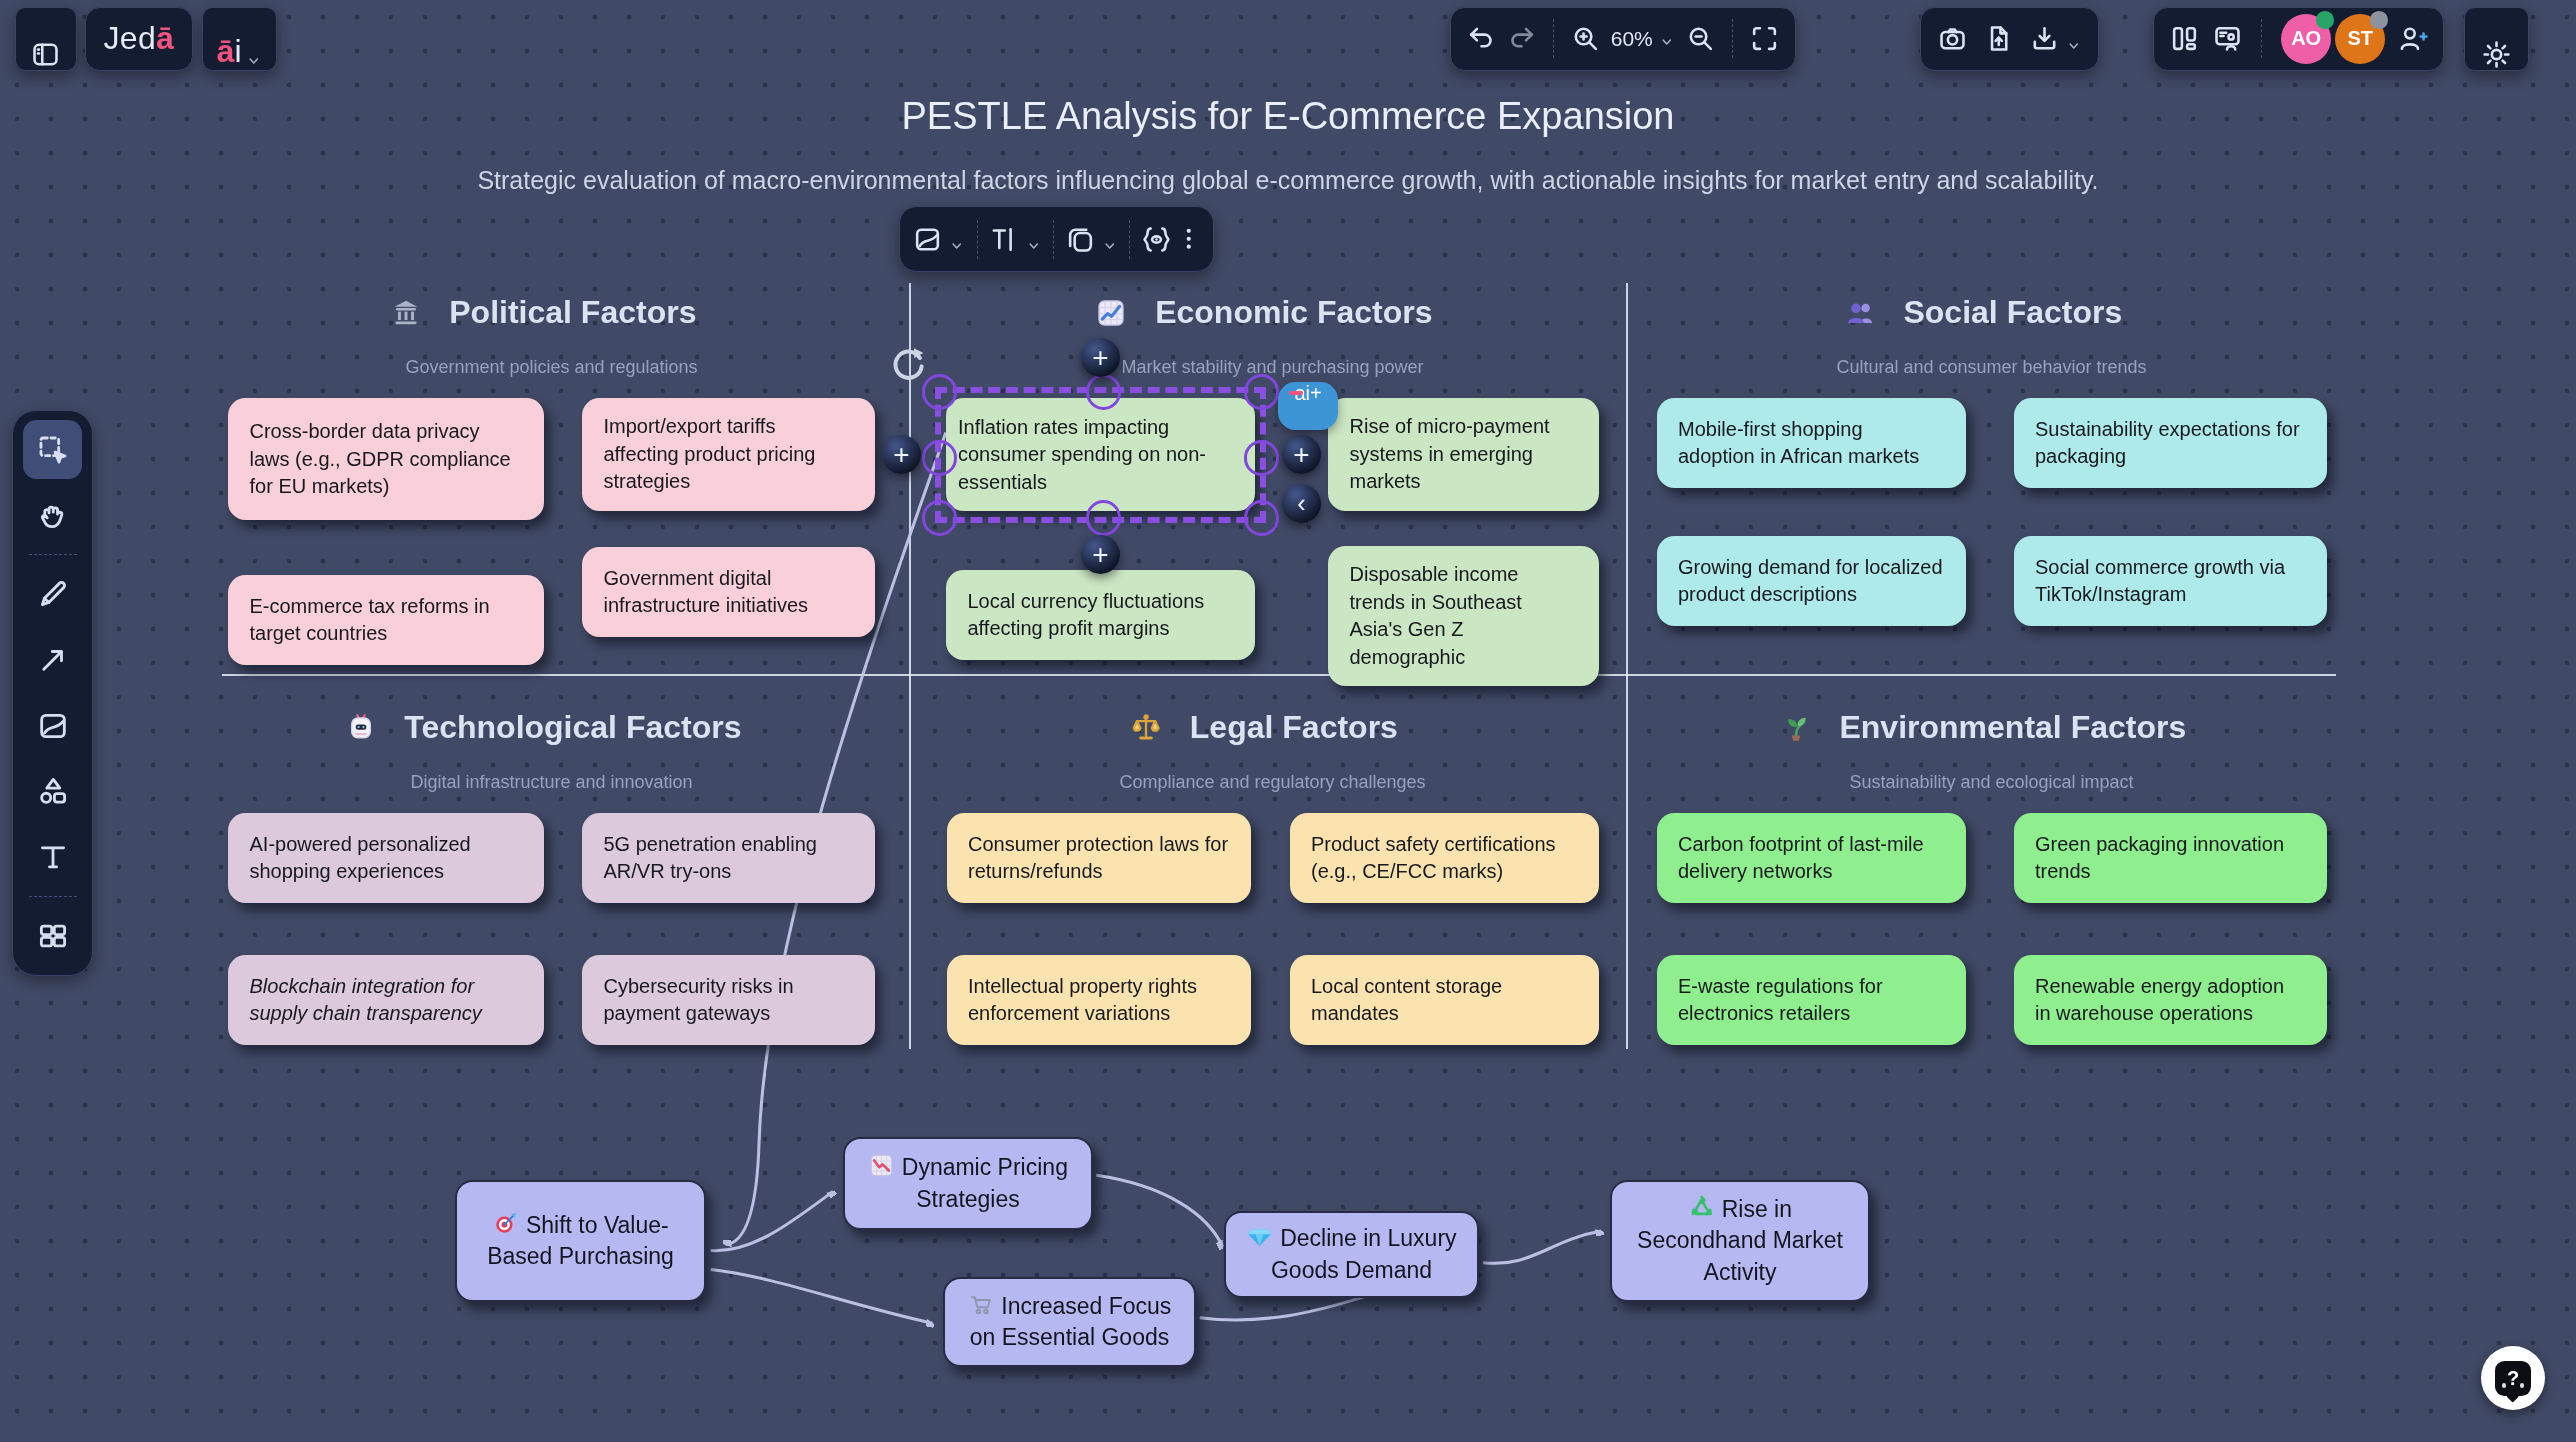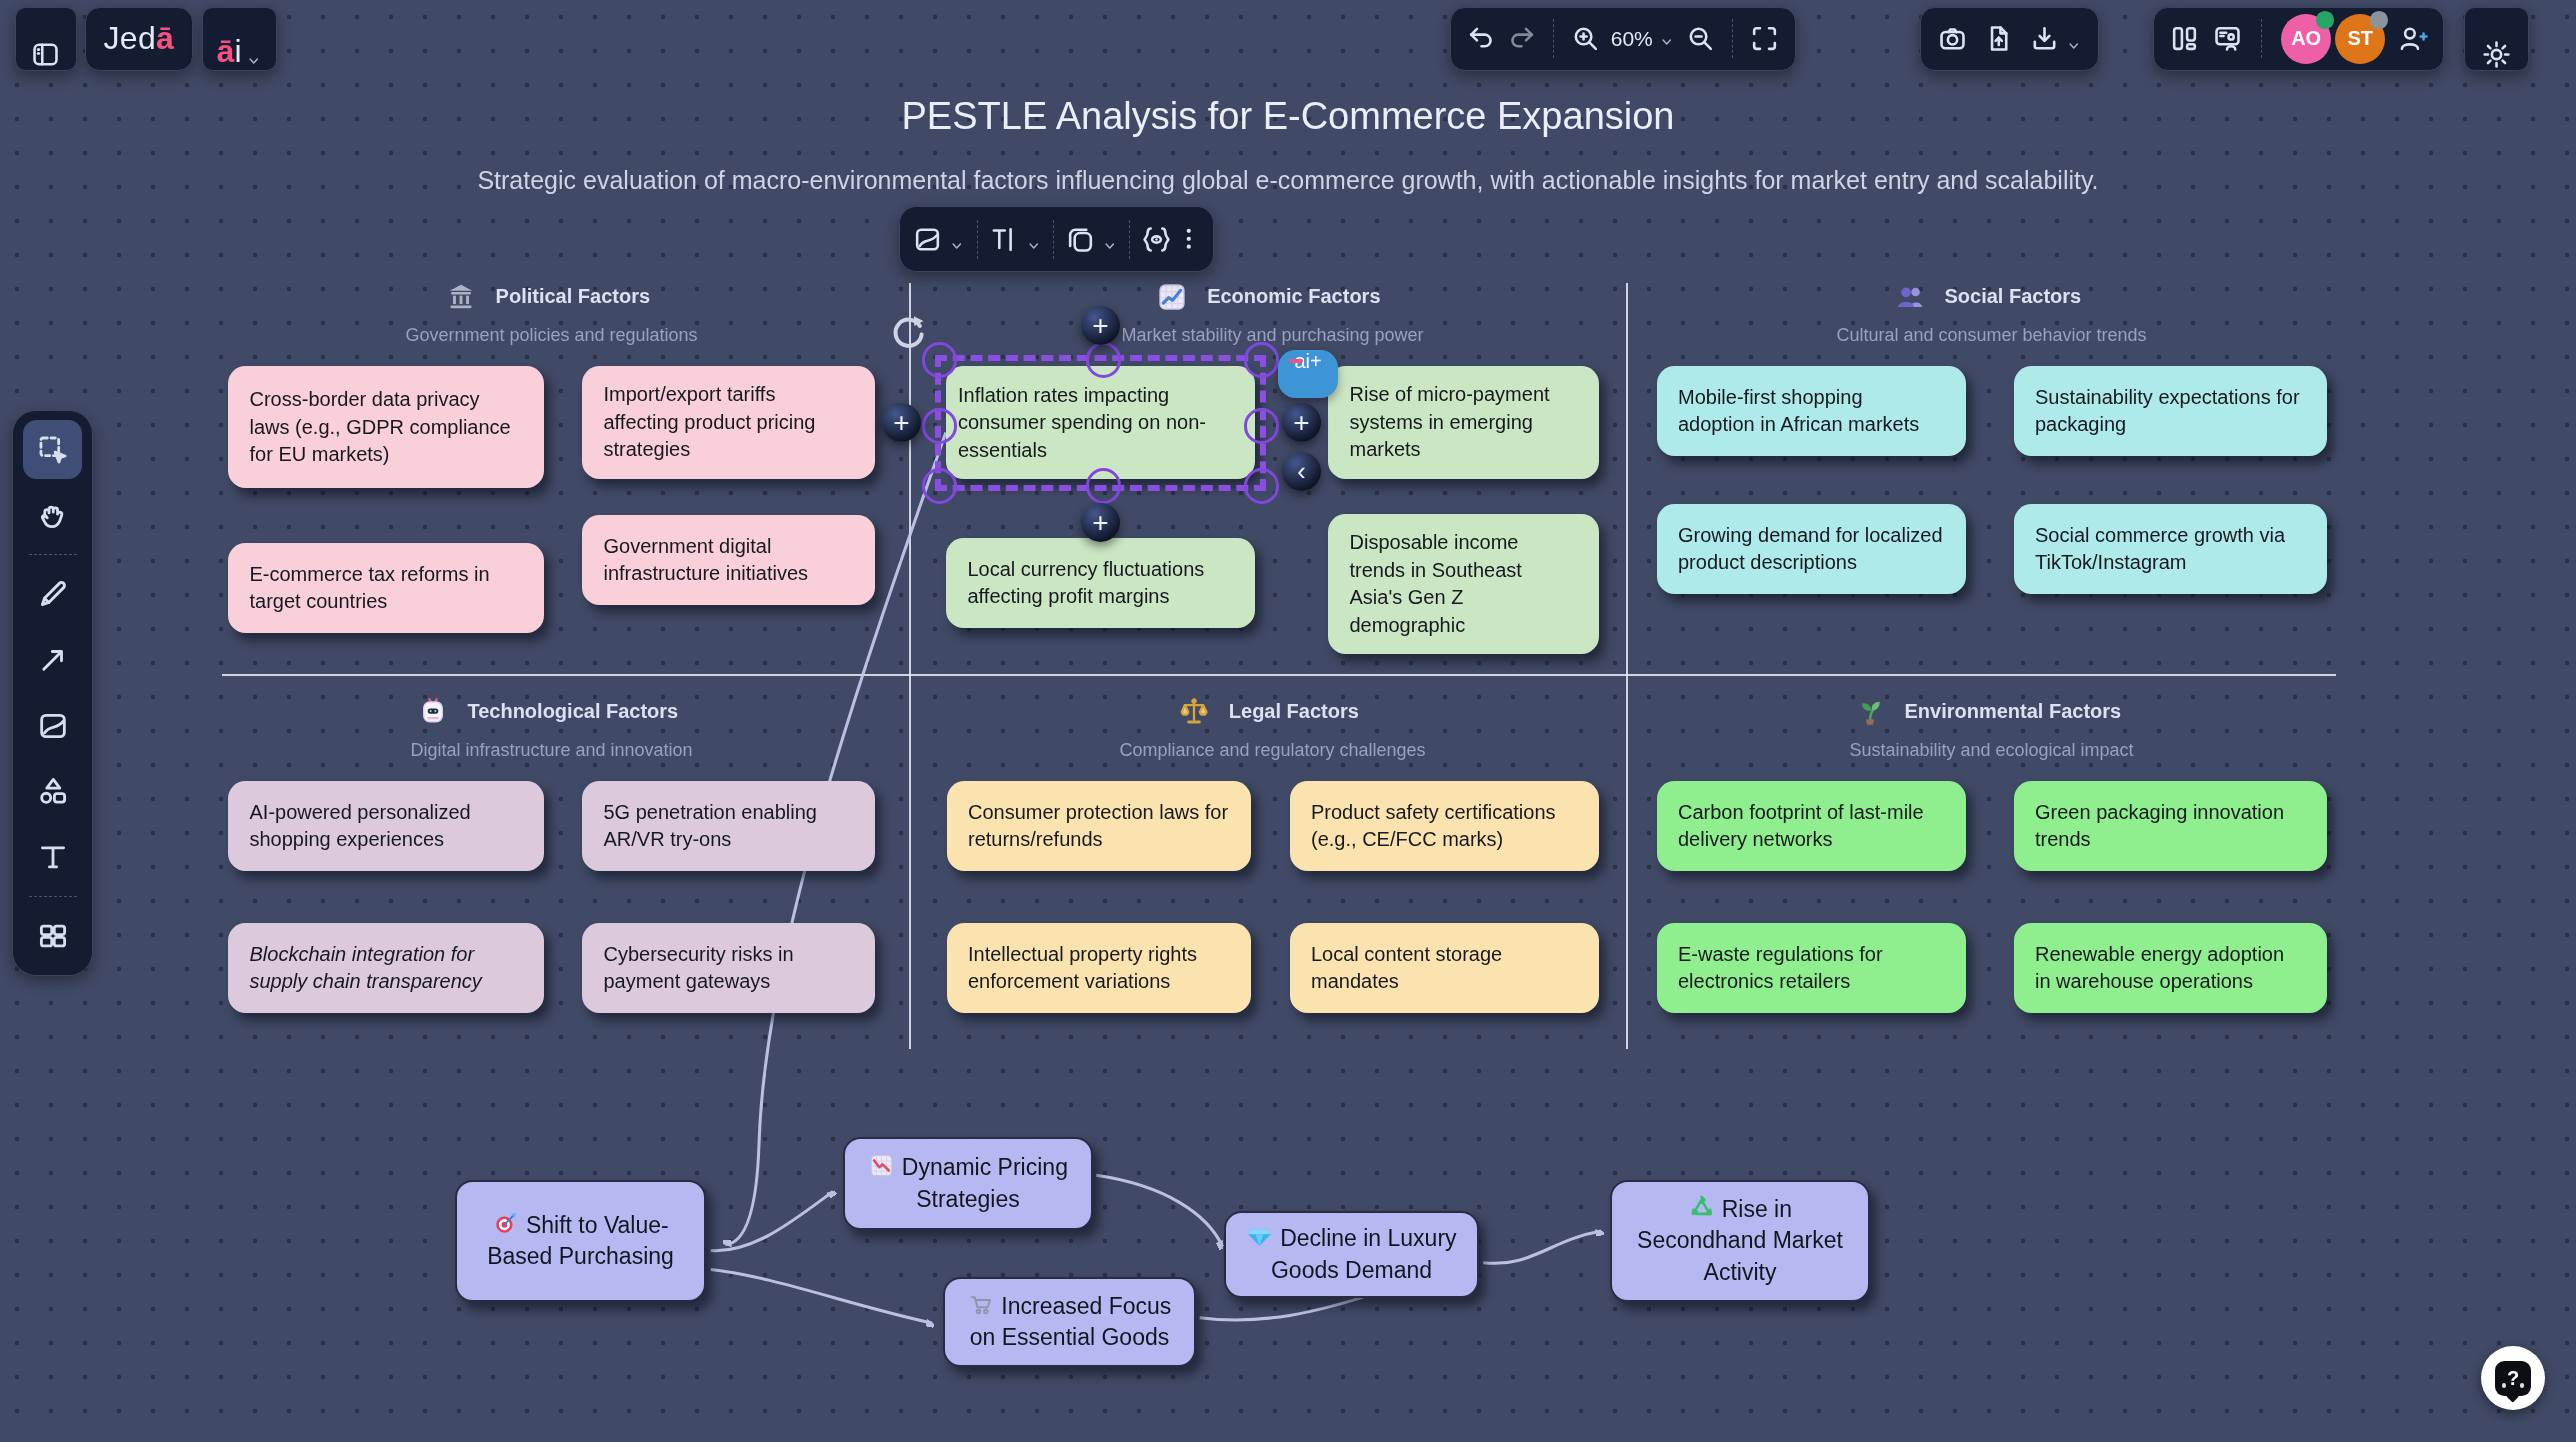--- a/index.html
+++ b/index.html
@@ -34,21 +34,21 @@
   .float-bar{left:899px;top:206px;height:64px;padding:0 12px;gap:4px;border-radius:17.5px;}
   
   .side{left:12px;top:410px;width:79px;padding:9.4px 0;border-radius:24px;flex-direction:column;gap:6.7px;justify-content:flex-start;}
   .side .tool{width:59px;height:59px;border-radius:13.4px;display:flex;align-items:center;justify-content:center;color:#d6def0;}
   .side .tool.active{background:#3f4d77;}
   .side .hsep{width:48px;border-top:1.3px dashed #46517a;margin:2.7px 0;}
   .tool .ic{width:34px;height:34px;}
   
   .sec{position:absolute;z-index:2;}
   .sec-head{display:flex;align-items:center;justify-content:center;gap:10.7px;}
-  .sec-head h2{margin:8px;font-size:20px;font-weight:600;color:#dbe2f2;}
+  .sec-head h2{margin:17px;font-size:32px;font-weight:600;color:#dbe2f2;}
   .sec-ic{width:32px;height:32px;}
   .sec-sub{text-align:center;font-size:18px;color:#97a2c1;margin-top:9.4px;}
   .notes{display:grid;justify-content:center;column-gap:38px;row-gap:55px;margin-top:20px;align-items:start;}
   .cols-a{grid-template-columns:316px 293px;}
   .cols-b{grid-template-columns:309px 271px;column-gap:73px;}
   .cols-c{grid-template-columns:309px 313px;column-gap:36px;gap:48px;}
   .cols-d{grid-template-columns:304px 309px;column-gap:39px;}
   .note{min-height:90px;border-radius:17.5px;padding:14.8px 21.5px;box-sizing:border-box;
     display:flex;align-items:center;font-size:20px;line-height:1.38;color:#17191f;
     box-shadow:6px 7.4px 9.4px rgba(8,12,24,.5);}

